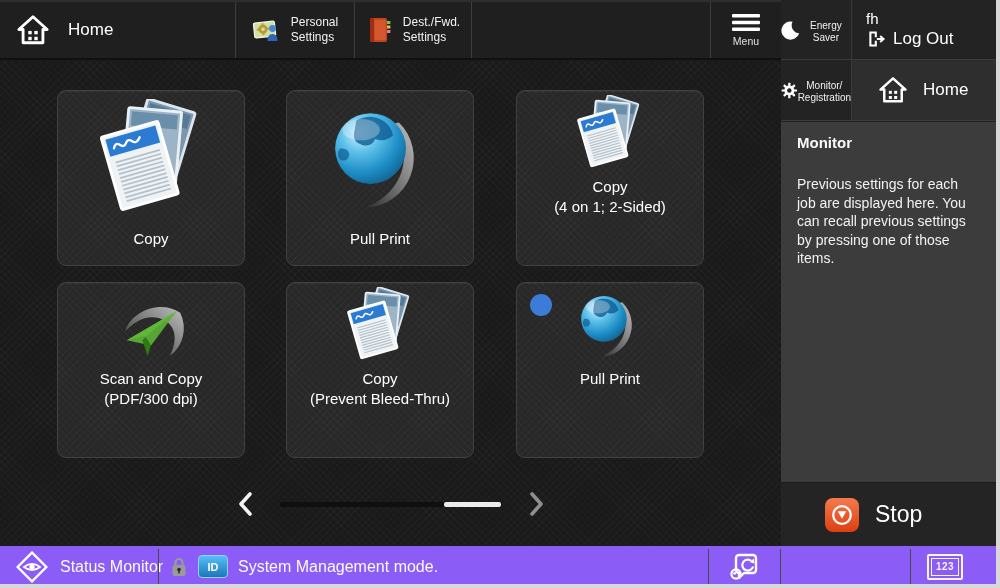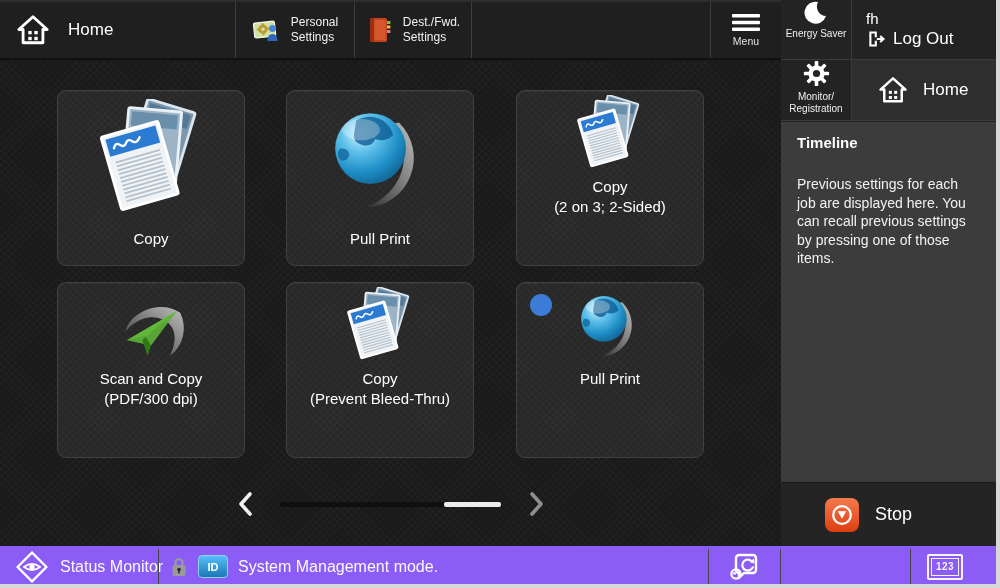--- a/index.html
+++ b/index.html
@@ -22,33 +22,33 @@
   .tab-personal { width:118px; } .tab-dest { width:116px; }
   .hdr-tab .two-line { font-size:12px; line-height:1.25; color:#f2f2f2; }
   .hdr-flex { flex:1; }
   .menu-btn { width:70px; display:flex; flex-direction:column; align-items:center; justify-content:center; cursor:pointer; }
   .menu-btn .lbl { font-size:10.5px; color:#e0e0e0; margin-top:4px; }
 
   
   .rpanel { position:absolute; left:781px; top:0; width:219px; height:546px; background:#232323; }
   .rp-row { display:flex; border-bottom:1px solid #3b3b3b; }
   .rp-row1 { height:60px; } .rp-row2 { height:61px; }
-  .cell-energy,.cell-setreg { width:71px; border-right:1px solid #3b3b3b; display:flex; flex-direction:column;
+  .cell-energy,.cell-setreg { width:71px; border-right:1px solid #3b3b3b; display:flex; flex-direction:row;
       align-items:center; justify-content:flex-start; text-align:center; cursor:pointer; }
   .cell-energy .lbl,.cell-setreg .lbl { font-size:10px; line-height:1.2; margin-top:4px; color:#f0f0f0; }
   .cell-logout { flex:1; display:flex; flex-direction:column; justify-content:center; padding-left:14px; cursor:pointer; }
   .cell-logout .user { font-size:15px; margin-bottom:2px; }
   .cell-logout .lorow { display:flex; align-items:center; gap:7px; font-size:17px; }
   .cell-rhome { flex:1; background:#2e2e2e; display:flex; align-items:center; padding-left:26px; gap:15px; font-size:17px; cursor:pointer; }
   .timeline { position:absolute; left:0; top:122px; width:219px; height:360px; background:#3c3c3c; padding:12px 14px 0 16px; }
   .timeline h2 { font-size:15px; font-weight:bold; color:#fafafa; }
   .timeline p { margin-top:24px; font-size:14px; line-height:1.33; color:#f2f2f2; width:180px; }
   .stop-row { position:absolute; left:0; top:482px; width:219px; height:64px; background:#242424;
       border-top:1px solid #1a1a1a; display:flex; align-items:center; padding-left:44px; gap:16px; cursor:pointer; }
-  .stop-row .lbl { font-size:18px; }
+  .stop-row .lbl { font-size:23px; }
   .stop-ic { width:34px; height:34px; border-radius:8px; background:linear-gradient(#f47a4e,#dc3f10);
       display:flex; align-items:center; justify-content:center; }
 
   
   .content { position:absolute; left:0; top:62px; width:781px; height:484px; background-color:#1a1a1a; }
   .tile { position:absolute; width:188px; height:176px; background-color:#282828; border:1px solid #414141;
       border-radius:9px; display:flex; flex-direction:column; align-items:center; cursor:pointer;
       box-shadow:inset 0 1px 0 rgba(255,255,255,.05); }
   .tile .icon-big { height:126px; display:flex; align-items:center; justify-content:center; margin-top:4px; }
   .tile .icon-big svg { width:118px; height:118px; }
@@ -252,21 +252,21 @@
         </span>
       </div>
       <div class="cell-rhome">
         <svg width="30" height="30">
             <use href="#sym-house" width="30" height="30"></use>
           </svg>
         <span>Home</span>
       </div>
     </div>
     <div class="timeline">
-      <h2>Timeline</h2>
+      <h2>Monitor</h2>
       <p>Previous settings for each job are displayed here. You can recall previous settings by pressing one of those items.</p>
     </div>
     <div class="stop-row">
       <span class="stop-ic">
         <svg width="26" height="26" viewBox="0 0 34 34">
           <circle cx="17" cy="17" r="11.5" fill="none" stroke="#ffffff" stroke-width="3"></circle>
           <polygon points="11.5,12 22.5,12 17,22" fill="#ffffff"></polygon>
         </svg>
       </span>
       <span class="lbl">Stop</span>
@@ -300,21 +300,21 @@
     </div>
 
     <div class="tile t-personal tex" style="left:516px; top:28px;">
       <div class="icon-small">
           <svg>
             <use href="#sym-docs"></use>
           </svg>
         </div>
       <div class="tile-label">
         <div>Copy</div>
-          <div>(2 on 3; 2-Sided)</div>
+          <div>(4 on 1; 2-Sided)</div>
       </div>
     </div>
 
     <div class="tile t-personal tex" style="left:57px; top:220px;">
       <div class="icon-small">
           <svg style="width:86px;height:86px">
             <use href="#sym-plane"></use>
           </svg>
         </div>
       <div class="tile-label">

